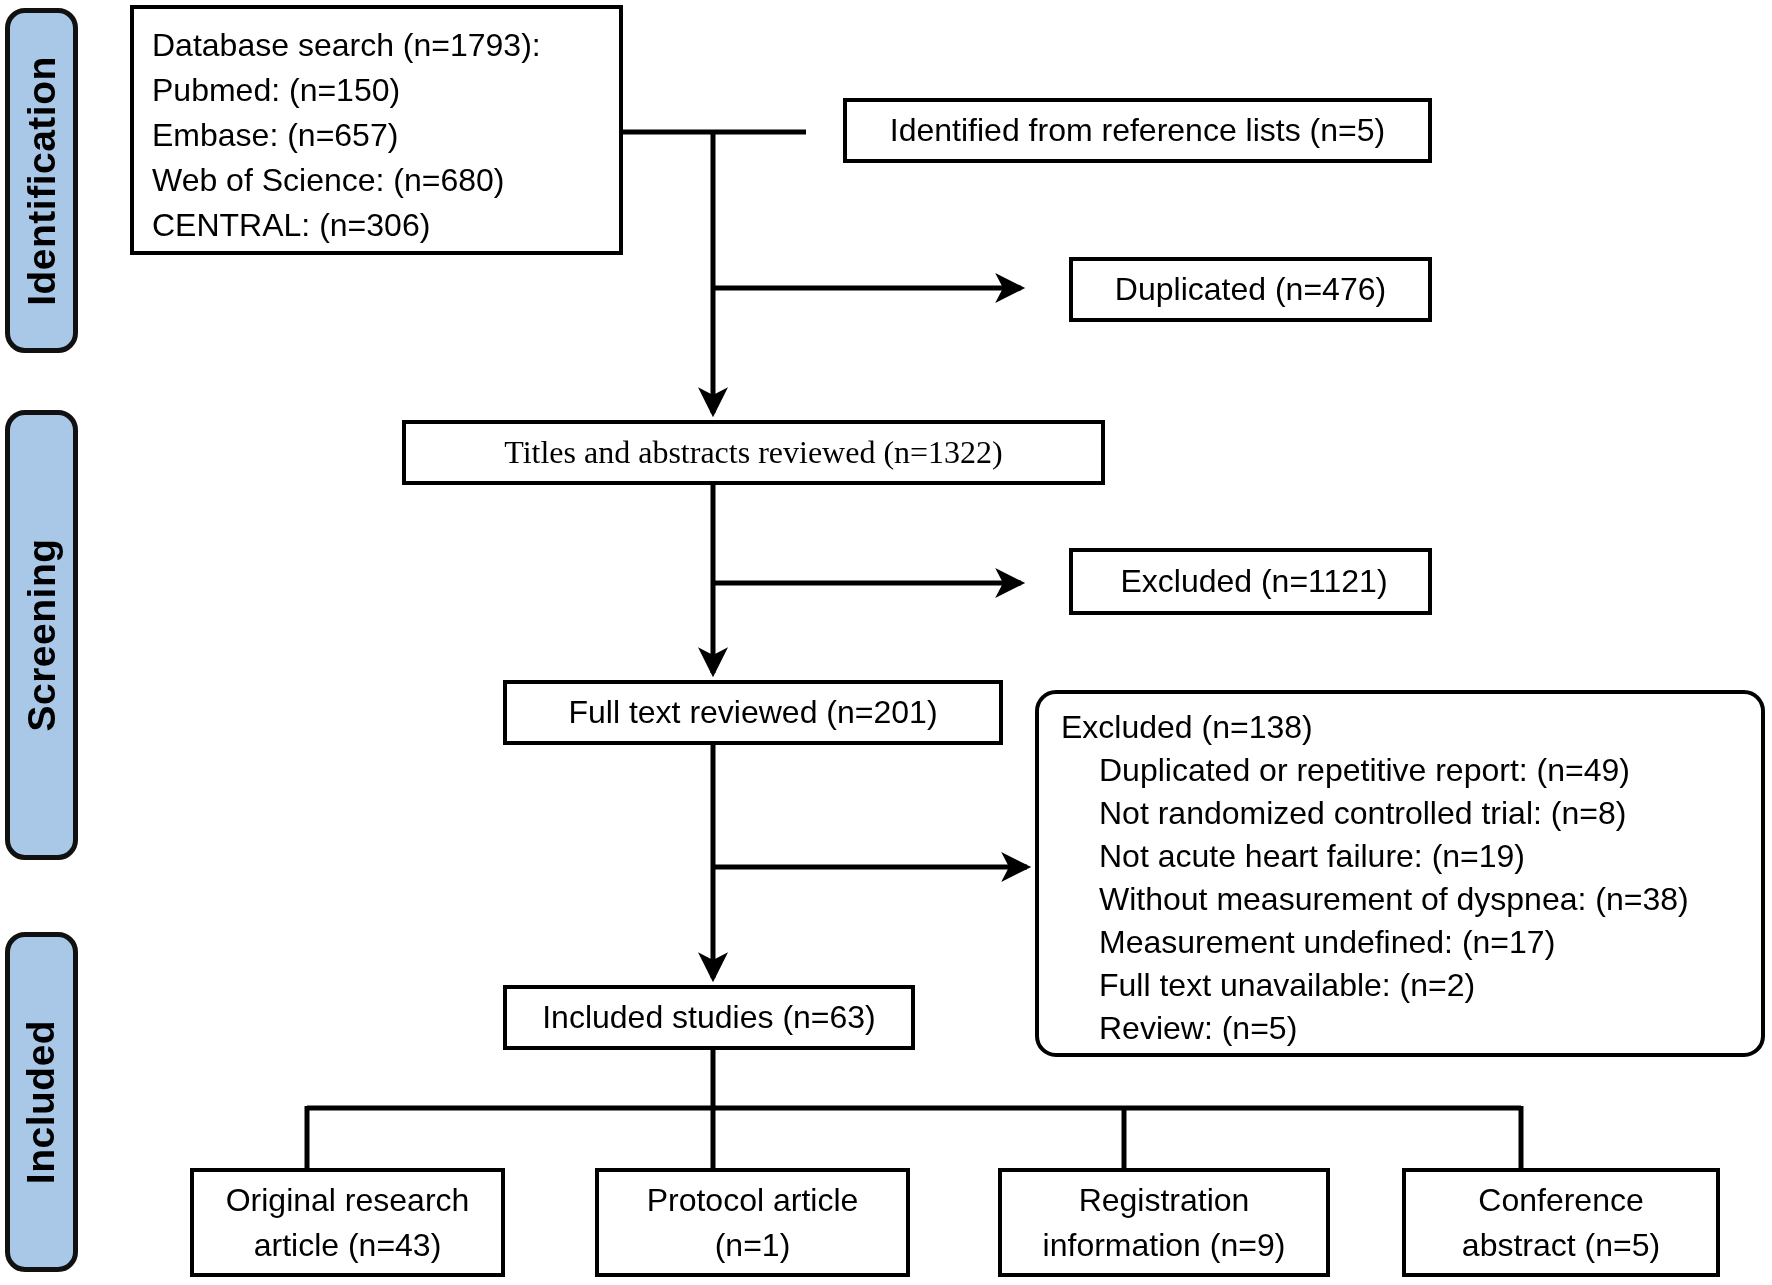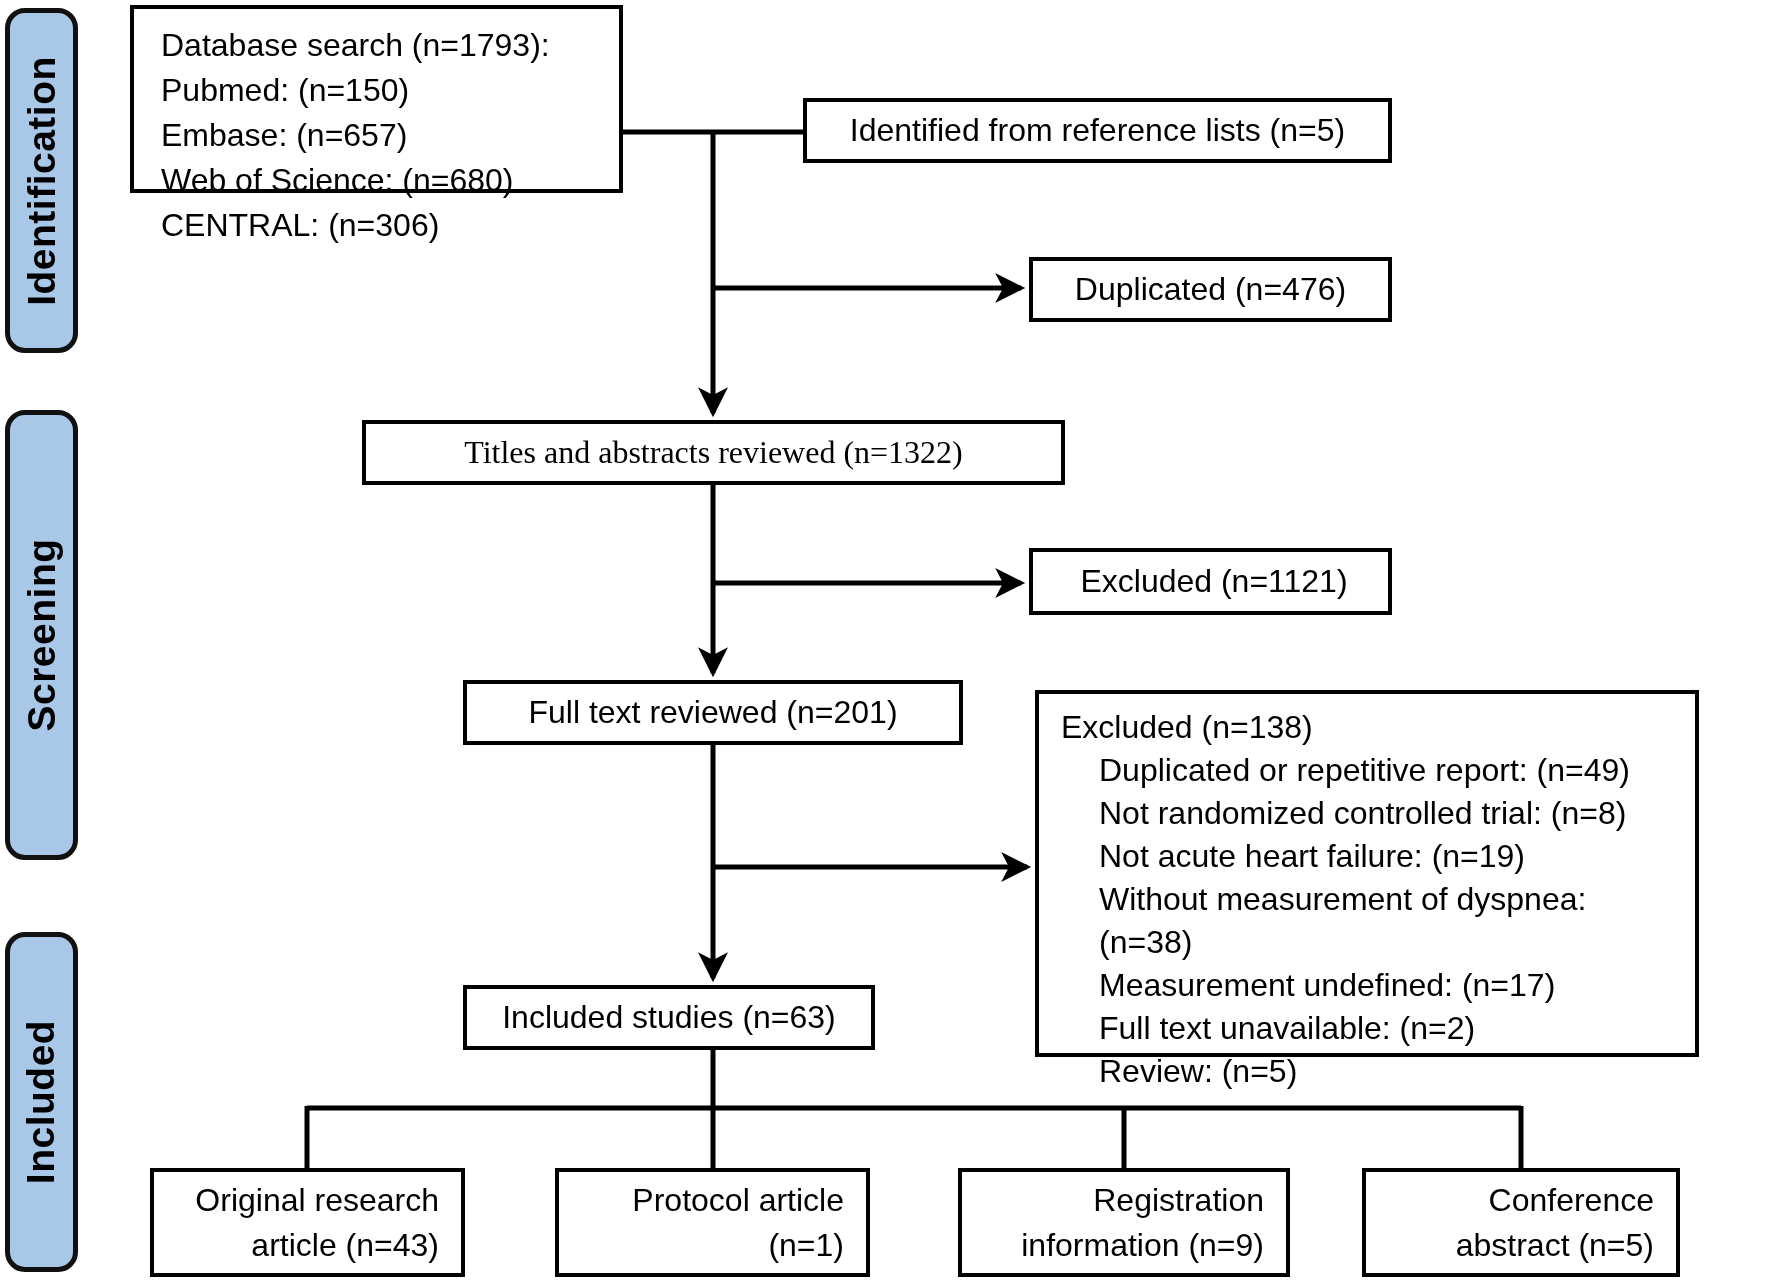--- a/index.html
+++ b/index.html
@@ -45,29 +45,30 @@
     background: #ffffff;
     border: 4px solid #000;
     box-sizing: border-box;
     font-size: 32px;
     line-height: 43px;
   }
   .box.center {
     display: flex;
     align-items: center;
     justify-content: center;
-    text-align: right;
+    text-align: center;
+    margin-left: 40px;
   }
-  .box-database   { left: 130px;  top: 5px;    width: 493px; height: 188px; padding: 14px 10px 0 27px; line-height: 45px; }
+  .box-database   { left: 130px;  top: 5px;    width: 493px; height: 250px; padding: 14px 10px 0 18px; line-height: 45px; }
   .box-identified { left: 803px;  top: 98px;   width: 589px; height: 65px; }
   .box-duplicated { left: 1029px; top: 257px;  width: 363px; height: 65px; }
   .box-titles     { left: 362px;  top: 420px;  width: 703px; height: 65px; font-family: Liberation Serif, serif; }
   .box-excl-t     { left: 1029px; top: 548px;  width: 363px; height: 67px; padding-left: 7px; }
   .box-fulltext   { left: 463px;  top: 680px;  width: 500px; height: 65px; }
-  .box-excl-f     { left: 1035px; top: 690px;  width: 664px; height: 367px; padding: 12px 10px 16px 22px; }
+  .box-excl-f     { left: 1035px; top: 690px;  width: 730px; height: 367px; padding: 12px 10px 16px 22px; border-radius: 21px; }
   .box-included   { left: 463px;  top: 985px;  width: 412px; height: 65px; }
   .box-outcome    { top: 1168px; height: 109px; line-height: 45px; padding: 0 22px; }
   .box-outcome-0  { left: 150px;  width: 315px; }
   .box-outcome-1  { left: 555px;  width: 315px; }
   .box-outcome-2  { left: 958px;  width: 332px; }
   .box-outcome-3  { left: 1362px; width: 318px; }
   .reason { padding-left: 38px; }
 </style>
 </head>
 <body>

